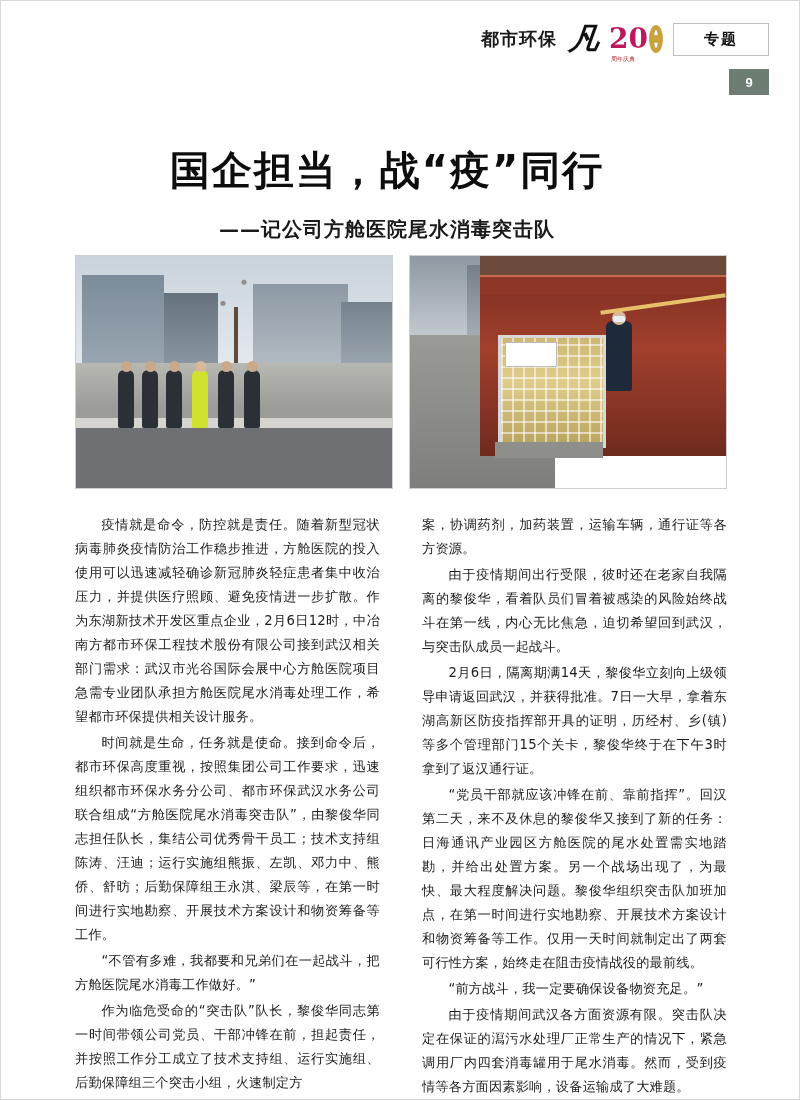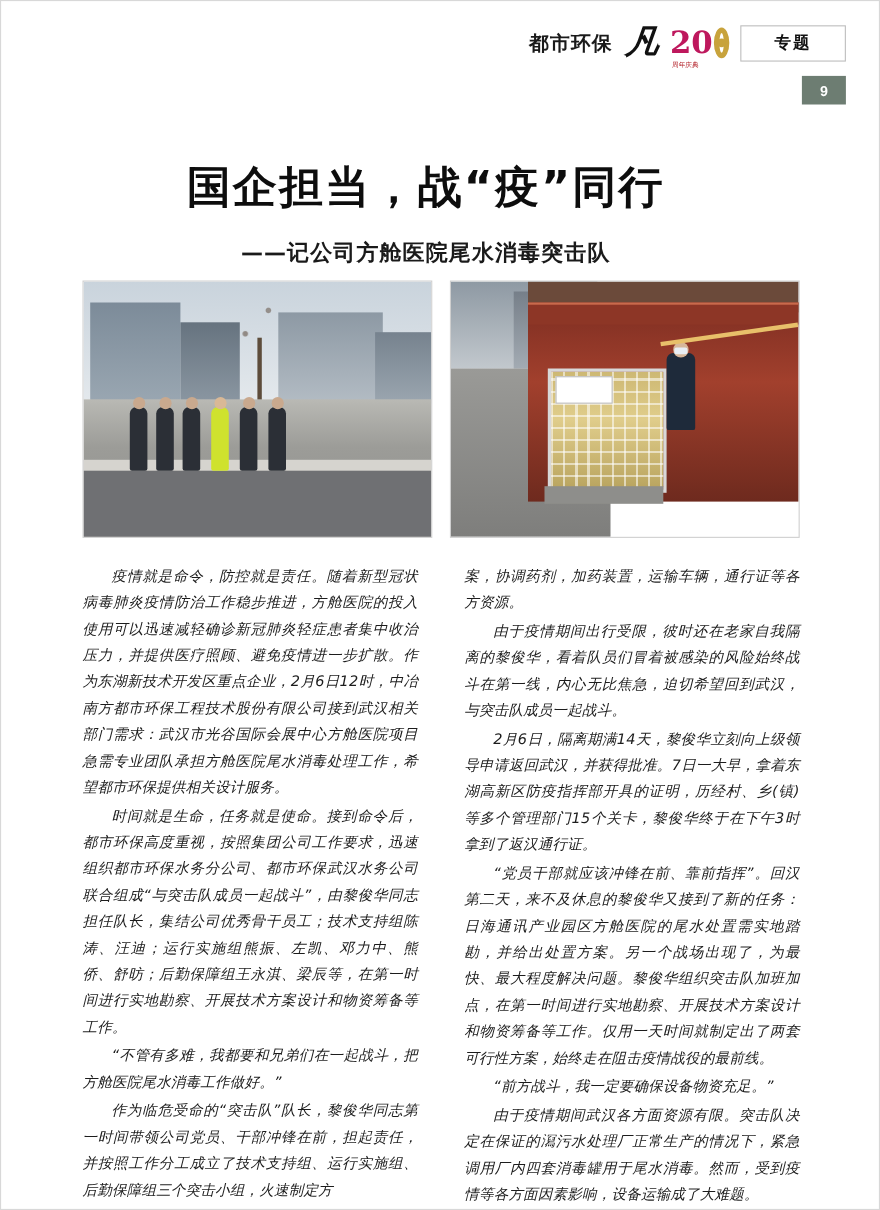--- a/index.html
+++ b/index.html
@@ -286,21 +286,20 @@
   }
 
   
   .columns {
     position: absolute;
     top: 512px;
     left: 74px;
     width: 652px;
     display: flex;
     gap: 42px;
-    font-style: italic;
   }
   .col {
     width: 311px;
   }
   .col p {
     margin: 0 0 2px 0;
     font-family: "DejaVu Sans", sans-serif;
     font-size: 13.2px;
     line-height: 24px;
     color: #1c1c1c;
@@ -373,21 +372,21 @@
         <span class="p2-mask"></span>
       </div>
       <div class="p2-hose"></div>
     </div>
 
   </div>
 
   <div class="columns">
     <div class="col">
       <p>疫情就是命令，防控就是责任。随着新型冠状病毒肺炎疫情防治工作稳步推进，方舱医院的投入使用可以迅速减轻确诊新冠肺炎轻症患者集中收治压力，并提供医疗照顾、避免疫情进一步扩散。作为东湖新技术开发区重点企业，2月6日12时，中冶南方都市环保工程技术股份有限公司接到武汉相关部门需求：武汉市光谷国际会展中心方舱医院项目急需专业团队承担方舱医院尾水消毒处理工作，希望都市环保提供相关设计服务。</p>
-      <p>时间就是生命，任务就是使命。接到命令后，都市环保高度重视，按照集团公司工作要求，迅速组织都市环保水务分公司、都市环保武汉水务公司联合组成“与突击队成员一起战斗”，由黎俊华同志担任队长，集结公司优秀骨干员工；技术支持组陈涛、汪迪；运行实施组熊振、左凯、邓力中、熊侨、舒昉；后勤保障组王永淇、梁辰等，在第一时间进行实地勘察、开展技术方案设计和物资筹备等工作。</p>
+      <p>时间就是生命，任务就是使命。接到命令后，都市环保高度重视，按照集团公司工作要求，迅速组织都市环保水务分公司、都市环保武汉水务公司联合组成“方舱医院尾水消毒突击队”，由黎俊华同志担任队长，集结公司优秀骨干员工；技术支持组陈涛、汪迪；运行实施组熊振、左凯、邓力中、熊侨、舒昉；后勤保障组王永淇、梁辰等，在第一时间进行实地勘察、开展技术方案设计和物资筹备等工作。</p>
       <p>“不管有多难，我都要和兄弟们在一起战斗，把方舱医院尾水消毒工作做好。”</p>
       <p>作为临危受命的“突击队”队长，黎俊华同志第一时间带领公司党员、干部冲锋在前，担起责任，并按照工作分工成立了技术支持组、运行实施组、后勤保障组三个突击小组，火速制定方</p>
     </div>
     <div class="col">
       <p class="noindent">案，协调药剂，加药装置，运输车辆，通行证等各方资源。</p>
       <p>由于疫情期间出行受限，彼时还在老家自我隔离的黎俊华，看着队员们冒着被感染的风险始终战斗在第一线，内心无比焦急，迫切希望回到武汉，与突击队成员一起战斗。</p>
       <p>2月6日，隔离期满14天，黎俊华立刻向上级领导申请返回武汉，并获得批准。7日一大早，拿着东湖高新区防疫指挥部开具的证明，历经村、乡(镇)等多个管理部门15个关卡，黎俊华终于在下午3时拿到了返汉通行证。</p>
       <p>“党员干部就应该冲锋在前、靠前指挥”。回汉第二天，来不及休息的黎俊华又接到了新的任务：日海通讯产业园区方舱医院的尾水处置需实地踏勘，并给出处置方案。另一个战场出现了，为最快、最大程度解决问题。黎俊华组织突击队加班加点，在第一时间进行实地勘察、开展技术方案设计和物资筹备等工作。仅用一天时间就制定出了两套可行性方案，始终走在阻击疫情战役的最前线。</p>
       <p>“前方战斗，我一定要确保设备物资充足。”</p>
       <p>由于疫情期间武汉各方面资源有限。突击队决定在保证的㵼污水处理厂正常生产的情况下，紧急调用厂内四套消毒罐用于尾水消毒。然而，受到疫情等各方面因素影响，设备运输成了大难题。</p>

